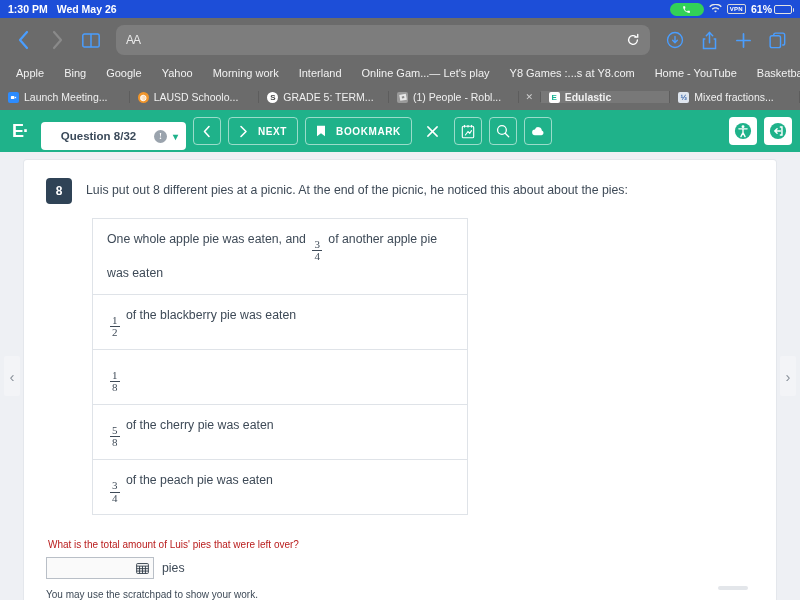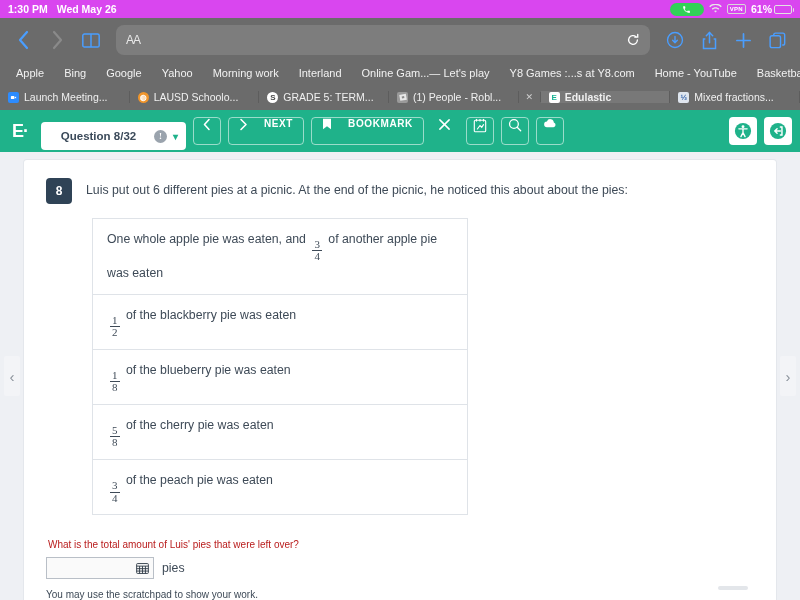--- a/index.html
+++ b/index.html
@@ -6,21 +6,21 @@
   html, body {
     width: 800px; height: 600px;
     font-family: "Liberation Sans", sans-serif;
     background: #eef0f4;
     overflow: hidden;
   }
   .screen { width: 800px; height: 600px; position: relative; display: flex; flex-direction: column; }
 
   
   .statusbar {
-    height: 18px; background: #d946ef; color: #fff;
+    height: 18px; background: #1d4ed8; color: #fff;
     display: flex; align-items: center; justify-content: space-between;
     padding: 0 8px; font-size: 10.5px; font-weight: bold;
     flex: 0 0 18px;
   }
   .sb-left { display: flex; align-items: center; gap: 9px; }
   .sb-right { display: flex; align-items: center; gap: 5px; }
   .phone-pill {
     background: #32d158; border-radius: 8px; width: 34px; height: 13px;
     display: flex; align-items: center; justify-content: center;
   }
@@ -108,22 +108,22 @@
   }
   .qsel-label { flex: 1 1 auto; text-align: center; }
   .info-dot {
     width: 13px; height: 13px; border-radius: 50%; background: #9aa3ad; color: #fff;
     font-size: 9px; font-weight: bold; display: flex; align-items: center; justify-content: center;
     font-family: "Liberation Serif", serif;
   }
   .chev-down { color: #1fb28a; font-size: 10px; }
   .tbtn {
     height: 28px; border: 1px solid rgba(255,255,255,.55); border-radius: 4px;
-    color: #fff; display: flex; justify-content: center;
-    gap: 16px; padding: 0 10px; font-size: 10px; font-weight: bold; letter-spacing: .6px;
+    color: #fff; display: flex; align-items: center; justify-content: center;
+    gap: 10px; padding: 0 10px; font-size: 10px; font-weight: bold; letter-spacing: .6px;
     background: transparent;
   }
   .tbtn.sq { width: 28px; padding: 0; }
   .tbtn.plain { border-color: transparent; }
   .spacer { flex: 1 1 auto; }
   .wbtn {
     width: 28px; height: 28px; background: #fff; border-radius: 4px;
     display: flex; align-items: center; justify-content: center;
   }
 
@@ -402,21 +402,21 @@
 
     <div class="stage">
 
       <div class="side-arrow side-left">‹</div>
       <div class="side-arrow side-right">›</div>
 
       <div class="card">
 
         <div class="qhead">
           <div class="qnum">8</div>
-          <div class="qtext">Luis put out 6 different pies at a picnic.  At the end of the picnic, he noticed this about about the pies:</div>
+          <div class="qtext">Luis put out 8 different pies at a picnic.  At the end of the picnic, he noticed this about about the pies:</div>
         </div>
 
         <div class="ftable">
           <div class="frow">
             <span>One whole apple pie was eaten, and</span>
             <span class="frac">
               <span class="num">3</span>
               <span class="den">4</span>
             </span>
             <span>of another apple pie was eaten</span>
@@ -426,21 +426,20 @@
               <span class="num">1</span>
               <span class="den">2</span>
             </span>
             <span>of the blackberry pie was eaten</span>
           </div>
           <div class="frow">
             <span class="frac">
               <span class="num">1</span>
               <span class="den">8</span>
             </span>
-            <span>of the blueberry pie was eaten</span>
           </div>
           <div class="frow">
             <span class="frac">
               <span class="num">5</span>
               <span class="den">8</span>
             </span>
             <span>of the cherry pie was eaten</span>
           </div>
           <div class="frow">
             <span class="frac">

